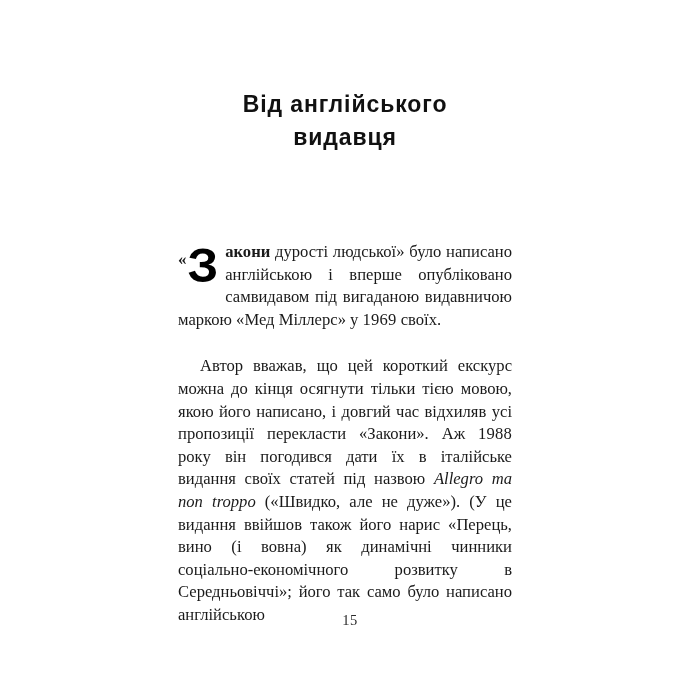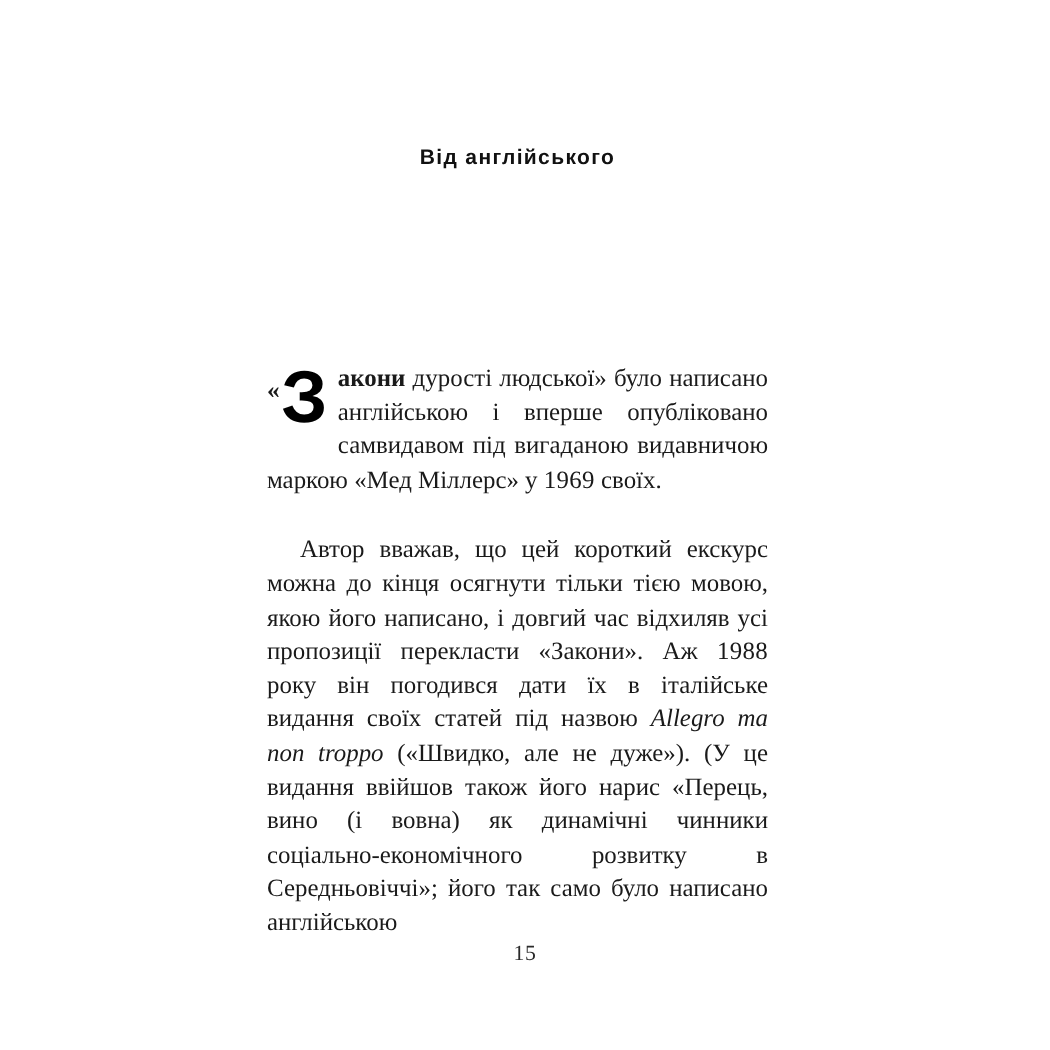--- a/index.html
+++ b/index.html
@@ -22,21 +22,21 @@
 
   
   .chapter-heading {
     position: absolute;
     left: 178px;
     top: 88px;
     width: 334px;
     text-align: center;
     font-family: "Liberation Sans", "DejaVu Sans", sans-serif;
     font-weight: bold;
-    font-size: 14px;
+    font-size: 23px;
     letter-spacing: 0.9px;
     line-height: 33px;
     color: #111111;
   }
   .chapter-heading .line {
     display: block;
     white-space: nowrap;
   }
 
   
@@ -92,34 +92,35 @@
   .oldstyle {
     font-variant-numeric: oldstyle-nums;
     letter-spacing: 0.2px;
   }
 
   
   .folio {
     position: absolute;
     left: 0;
     right: 0;
-    top: 628px;
+    top: 612px;
     text-align: center;
     font-size: 14.5px;
     color: #2a2a2a;
     letter-spacing: 0.5px;
   }
 </style>
 </head>
 <body>
 
 <div class="page">
 
   <div class="chapter-heading">
     <span class="line">Від англійського</span>
+    <span class="line">видавця</span>
   </div>
 
   <div class="body-block">
 
     <p class="para dropcap-wrap">
       <span class="open-quote">«</span><span class="dropcap">З</span><span class="lead-bold">акони</span><span> дурості людської» було написано англійською і вперше опубліковано самвидавом під вигаданою видавничою маркою «Мед Міллерс» у </span><span class="oldstyle">1969</span><span>  своїх.</span>
     </p>
 
     <p class="para">
       <span>Автор вважав, що цей короткий екскурс можна до кінця осягнути тільки тією мовою, якою його написано, і довгий час відхиляв усі пропозиції перекласти «Закони». Аж </span><span class="oldstyle">1988</span><span> року він погодився дати їх в італійське видання своїх статей під назвою </span><span class="ital">Allegro ma non troppo</span><span> («Швидко, але не дуже»). (У це видання ввійшов також його нарис «Перець, вино (і вовна) як динамічні чинники соціально-економічного розвитку в Середньовіччі»; його так само було написано англійською</span>

